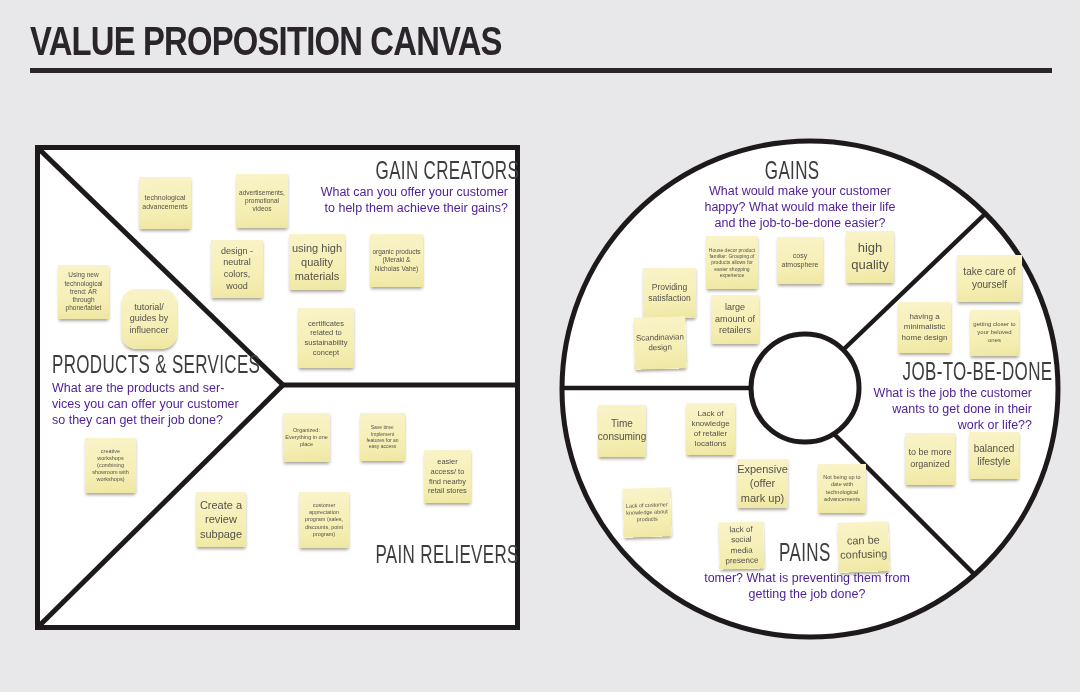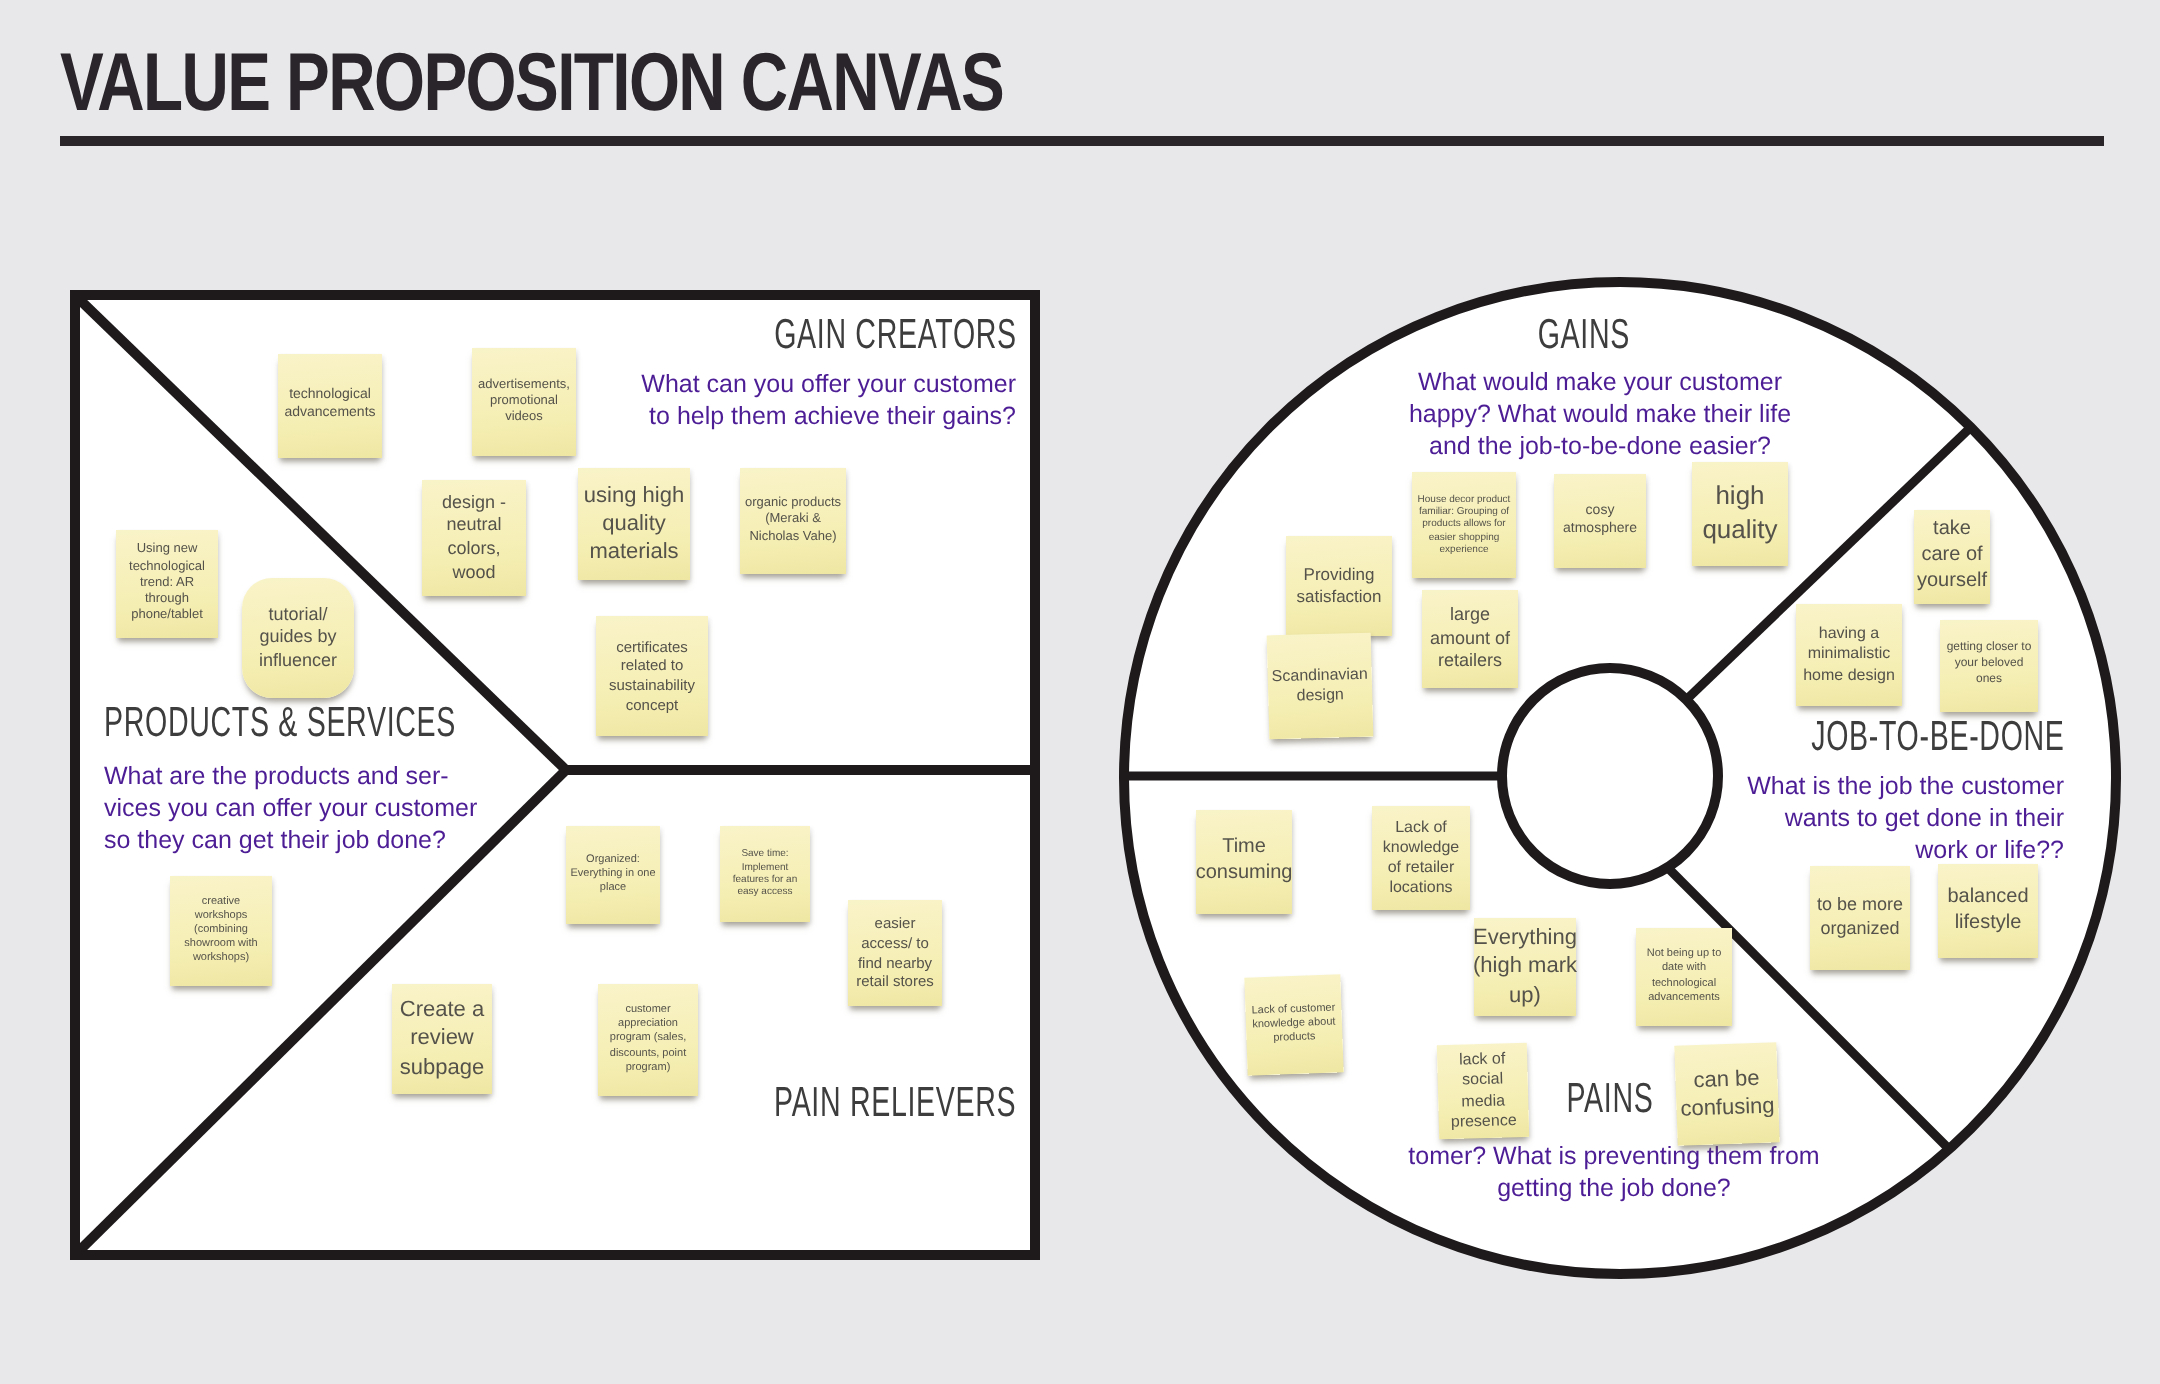--- a/index.html
+++ b/index.html
@@ -10,21 +10,21 @@
   .title{display:inline-block;font-weight:700;font-size:41px;color:#29252a;
          transform:scaleX(0.80);transform-origin:left top;letter-spacing:-1px;white-space:nowrap;}
   .rule{position:absolute;left:30px;top:68px;width:1022px;height:5px;background:#2a2528;}
 
   .square{position:absolute;left:35px;top:145px;width:475px;height:475px;
           background:#ffffff;border:5px solid #1e1a1b;}
   .square svg{display:block;}
 
   .circle-svg{position:absolute;left:556px;top:135px;}
 
-  .sec-h{white-space:nowrap;color:#3d3d3d;font-size:21px;font-weight:400;letter-spacing:0.5px;}
+  .sec-h{white-space:nowrap;color:#3d3d3d;font-size:25px;font-weight:400;letter-spacing:0.5px;}
   .sec-h > span{display:inline-block;transform:scaleX(0.68);}
   .h-left > span{transform-origin:0 50%;}
   .h-right{text-align:right;}
   .h-right > span{transform-origin:100% 50%;}
   .h-center{text-align:center;}
   .h-center > span{transform-origin:50% 50%;}
   .abs{position:absolute;}
 
   .q{font-size:12.5px;color:#4c1d95;line-height:1.26;}
   .q span{display:block;}
@@ -127,27 +127,27 @@
   <div class="note n-11" style="left:196px;top:492px;width:50px;height:55px;">Create a review subpage</div>
   <div class="note n-55" style="left:299px;top:492px;width:50px;height:56px;">customer appreciation program (sales, discounts, point program)</div>
 
   <div class="note n-85" style="left:643px;top:252px;width:53px;height:50px;margin-top:16px;">Providing satisfaction</div>
   <div class="note n-5" style="left:706px;top:236px;width:52px;height:53px;">House decor product familiar: Grouping of products allows for easier shopping experience</div>
   <div class="note n-7" style="left:777px;top:237px;width:46px;height:47px;">cosy atmosphere</div>
   <div class="note n-13" style="left:846px;top:231px;width:48px;height:52px;">high quality</div>
   <div class="note n-9" style="left:711px;top:295px;width:48px;height:49px;">large amount of retailers</div>
   <div class="note n-8" style="left:634px;top:317px;width:52px;height:52px;transform:rotate(-1.5deg);">Scandinavian design</div>
 
-  <div class="note n-10" style="left:957px;top:255px;width:38px;height:47px;">take care of yourself</div>
+  <div class="note n-10" style="left:957px;top:255px;width:65px;height:47px;">take care of yourself</div>
   <div class="note n-8" style="left:898px;top:302px;width:53px;height:51px;">having a minimalistic home design</div>
   <div class="note n-6" style="left:970px;top:310px;width:49px;height:46px;">getting closer to your beloved ones</div>
   <div class="note n-9" style="left:905px;top:433px;width:50px;height:52px;">to be more organized</div>
   <div class="note n-10" style="left:969px;top:432px;width:50px;height:47px;">balanced lifestyle</div>
 
   <div class="note n-10" style="left:598px;top:405px;width:48px;height:52px;">Time consuming</div>
   <div class="note n-8" style="left:686px;top:403px;width:49px;height:52px;">Lack of knowledge of retailer locations</div>
-  <div class="note n-11" style="left:737px;top:459px;width:51px;height:49px;">Everything (high mark up)</div>
+  <div class="note n-11" style="left:737px;top:459px;width:51px;height:49px;">Expensive (offer mark up)</div>
   <div class="note n-55" style="left:818px;top:464px;width:48px;height:49px;">Not being up to date with technological advancements</div>
   <div class="note n-55" style="left:623px;top:488px;width:48px;height:49px;transform:rotate(-2deg);">Lack of customer knowledge about products</div>
   <div class="note n-8" style="left:719px;top:522px;width:45px;height:47px;transform:rotate(-1.5deg);">lack of social media presence</div>
   <div class="note n-11" style="left:838px;top:522px;width:51px;height:50px;transform:rotate(-2deg);">can be confusing</div>
 
 </div>
 
 </body></html>

